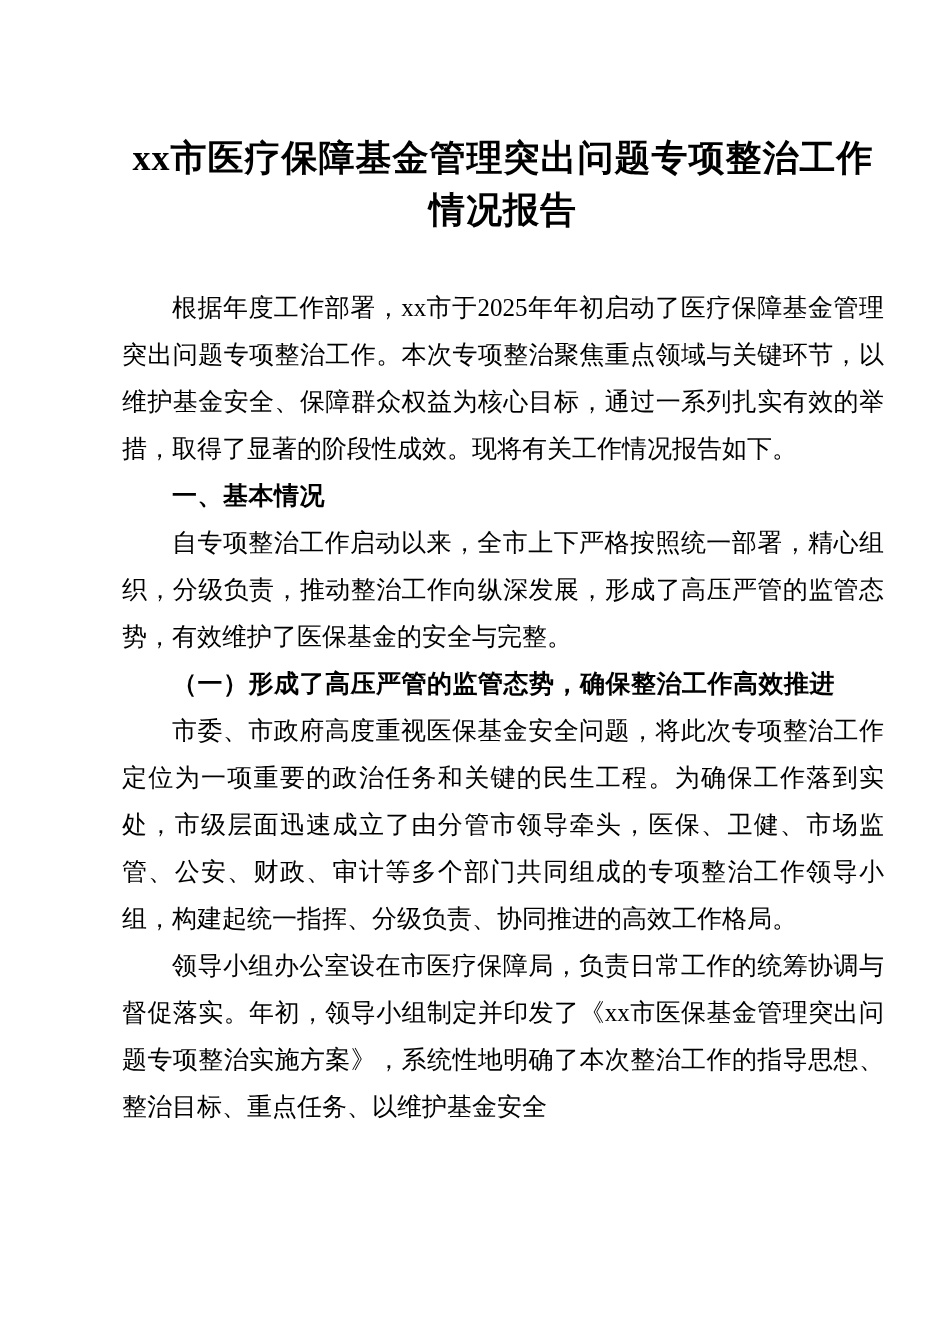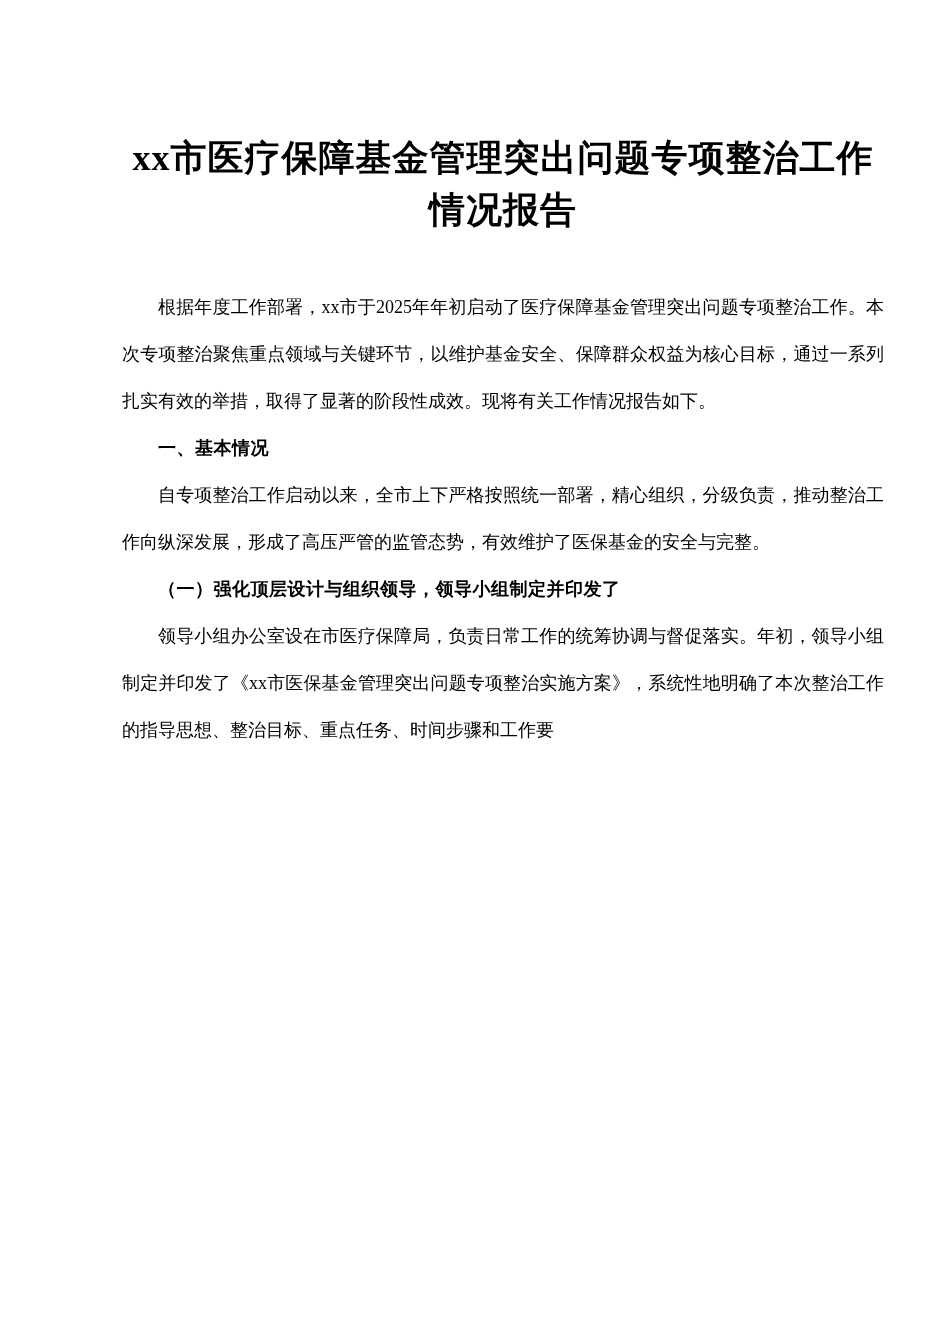--- a/index.html
+++ b/index.html
@@ -30,36 +30,37 @@
     color: #000000;
   }
   .doc-body {
     font-size: 25px;
     line-height: 47px;
     text-align: justify;
   }
   .para {
     margin: 0;
     text-indent: 2em;
-    font-size: 18px;
+    font-size: 25px;
     line-height: 47px;
     color: #000000;
   }
   .para.heading1,
   .para.heading2 {
     font-weight: bold;
     font-family: Liberation Serif, serif;
     letter-spacing: 0.5px;
   }
 </style>
 </head>
 <body>
 
 <div class="page">
   <h1 class="doc-title">xx市医疗保障基金管理突出问题专项整治工作情况报告</h1>
   <div class="doc-body">
       <p class="para body">根据年度工作部署，xx市于2025年年初启动了医疗保障基金管理突出问题专项整治工作。本次专项整治聚焦重点领域与关键环节，以维护基金安全、保障群众权益为核心目标，通过一系列扎实有效的举措，取得了显著的阶段性成效。现将有关工作情况报告如下。</p>
       <p class="para heading1">一、基本情况</p>
       <p class="para body">自专项整治工作启动以来，全市上下严格按照统一部署，精心组织，分级负责，推动整治工作向纵深发展，形成了高压严管的监管态势，有效维护了医保基金的安全与完整。</p>
-      <p class="para heading2">（一）强化顶层设计与组织领导，领导小组制定并印发了</p>
-      <p class="para body">领导小组办公室设在市医疗保障局，负责日常工作的统筹协调与督促落实。年初，领导小组制定并印发了《xx市医保基金管理突出问题专项整治实施方案》，系统性地明确了本次整治工作的指导思想、整治目标、重点任务、时间步骤和工作要</p>
+      <p class="para heading2">（一）形成了高压严管的监管态势，确保整治工作高效推进</p>
+      <p class="para body">市委、市政府高度重视医保基金安全问题，将此次专项整治工作定位为一项重要的政治任务和关键的民生工程。为确保工作落到实处，市级层面迅速成立了由分管市领导牵头，医保、卫健、市场监管、公安、财政、审计等多个部门共同组成的专项整治工作领导小组，构建起统一指挥、分级负责、协同推进的高效工作格局。</p>
+      <p class="para body">领导小组办公室设在市医疗保障局，负责日常工作的统筹协调与督促落实。年初，领导小组制定并印发了《xx市医保基金管理突出问题专项整治实施方案》，系统性地明确了本次整治工作的指导思想、整治目标、重点任务、以维护基金安全</p>
     </div>
 </div>
 
 </body></html>

